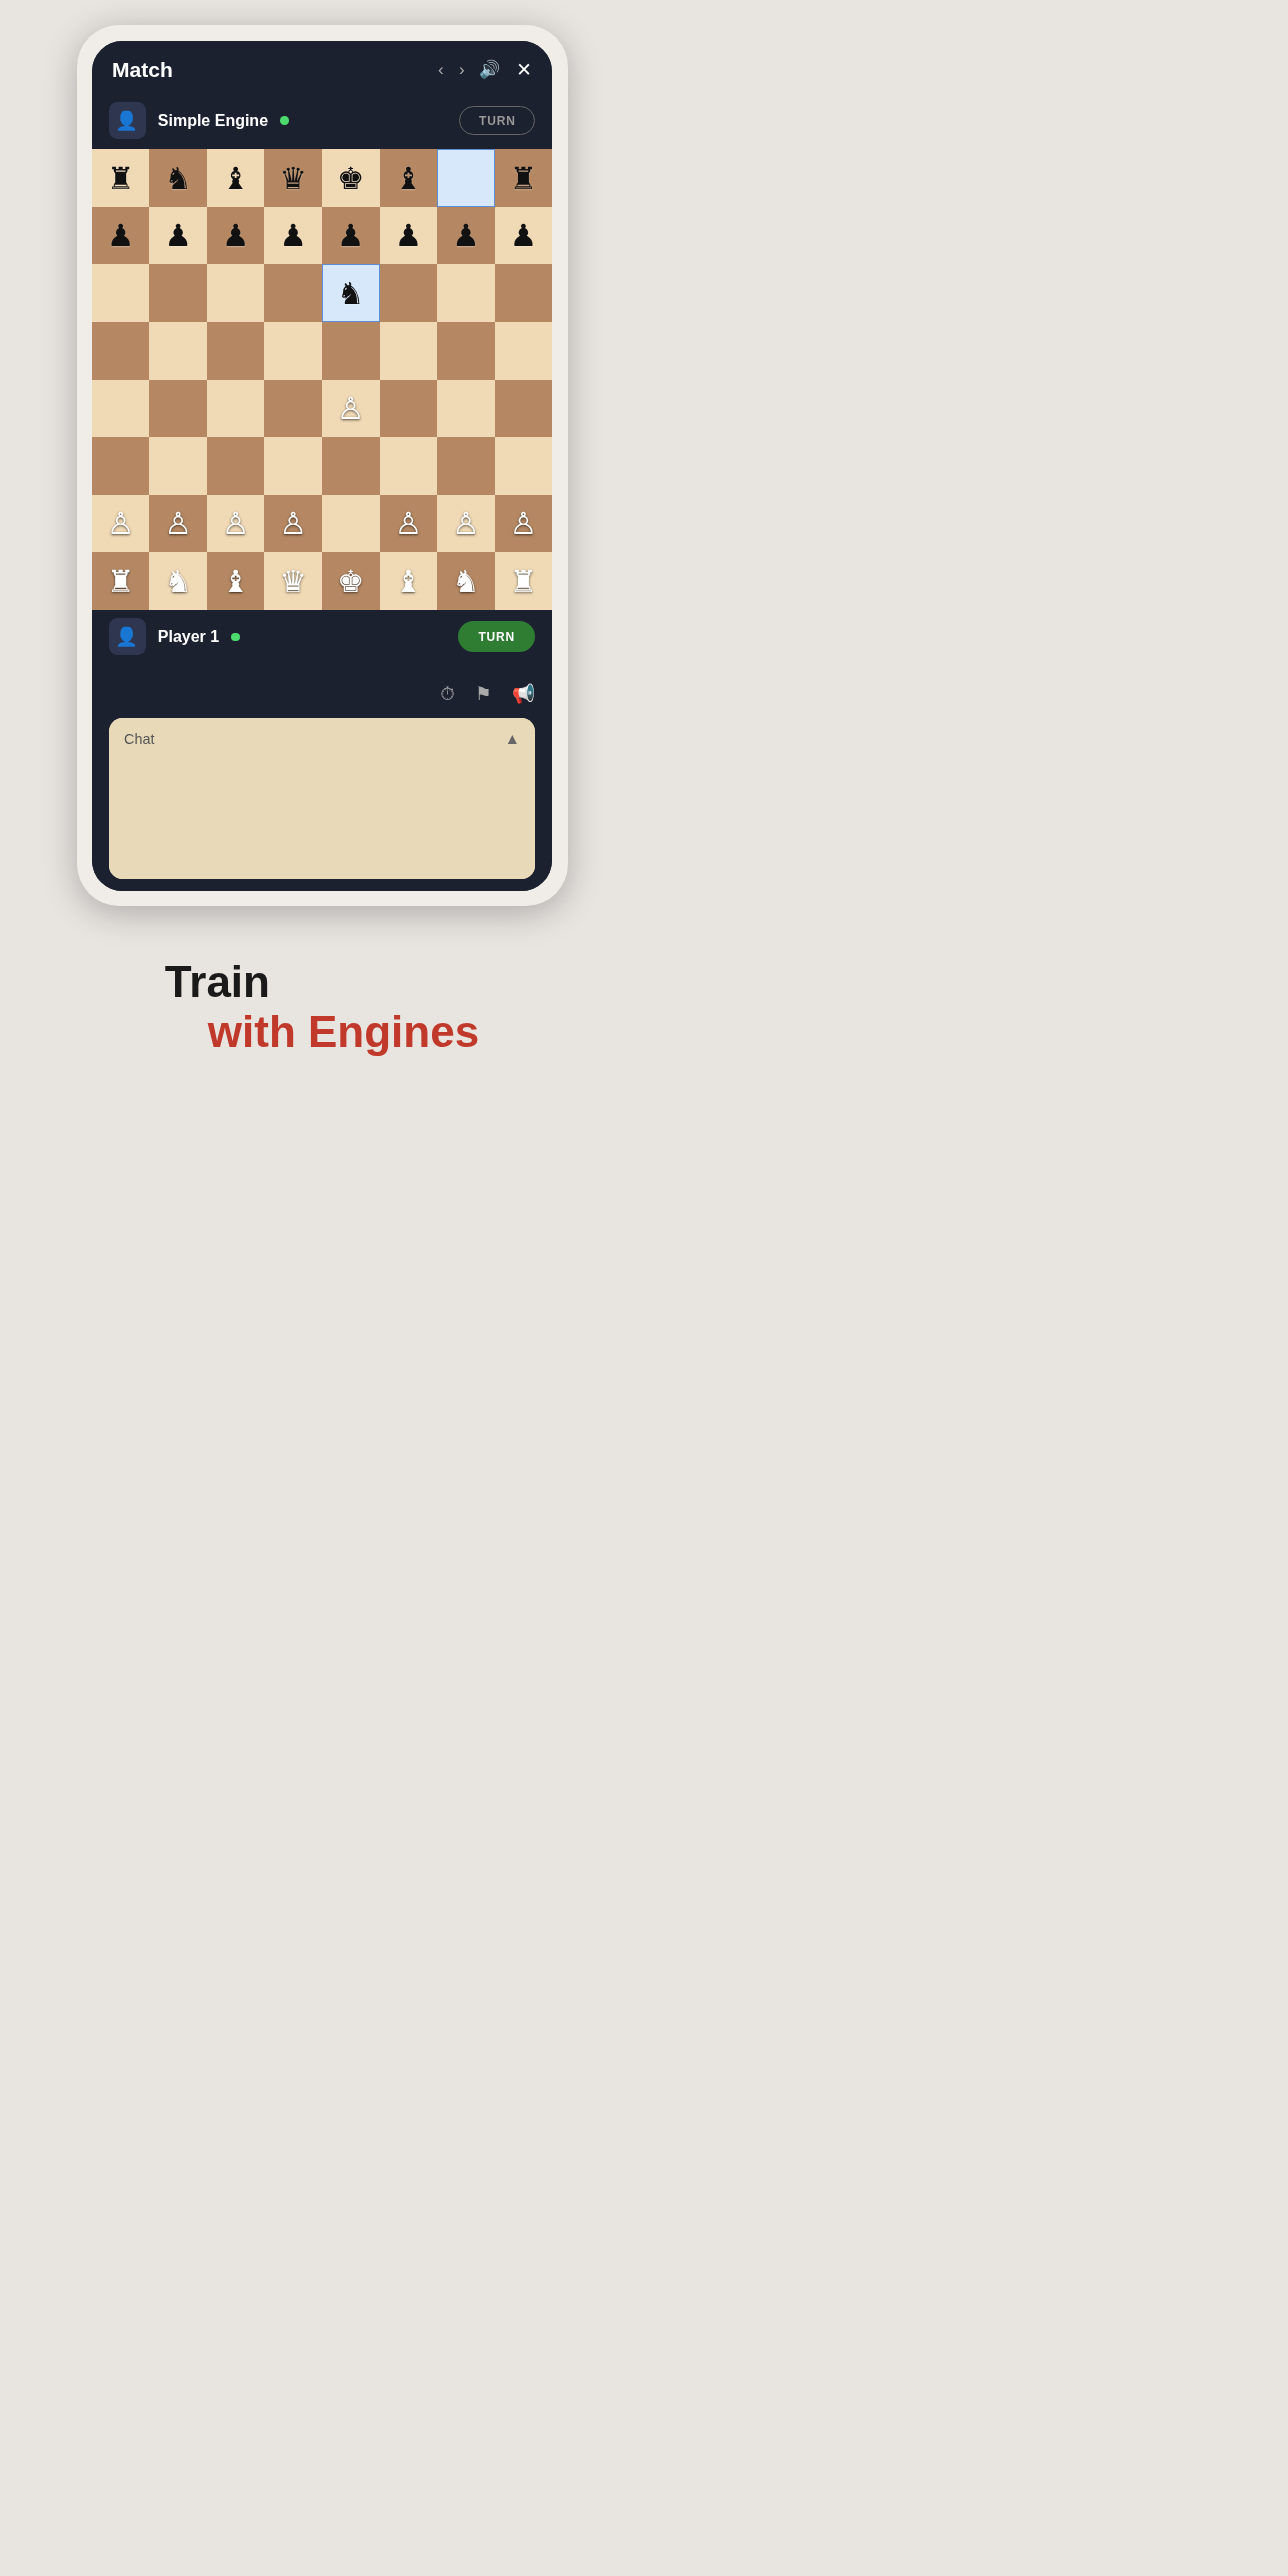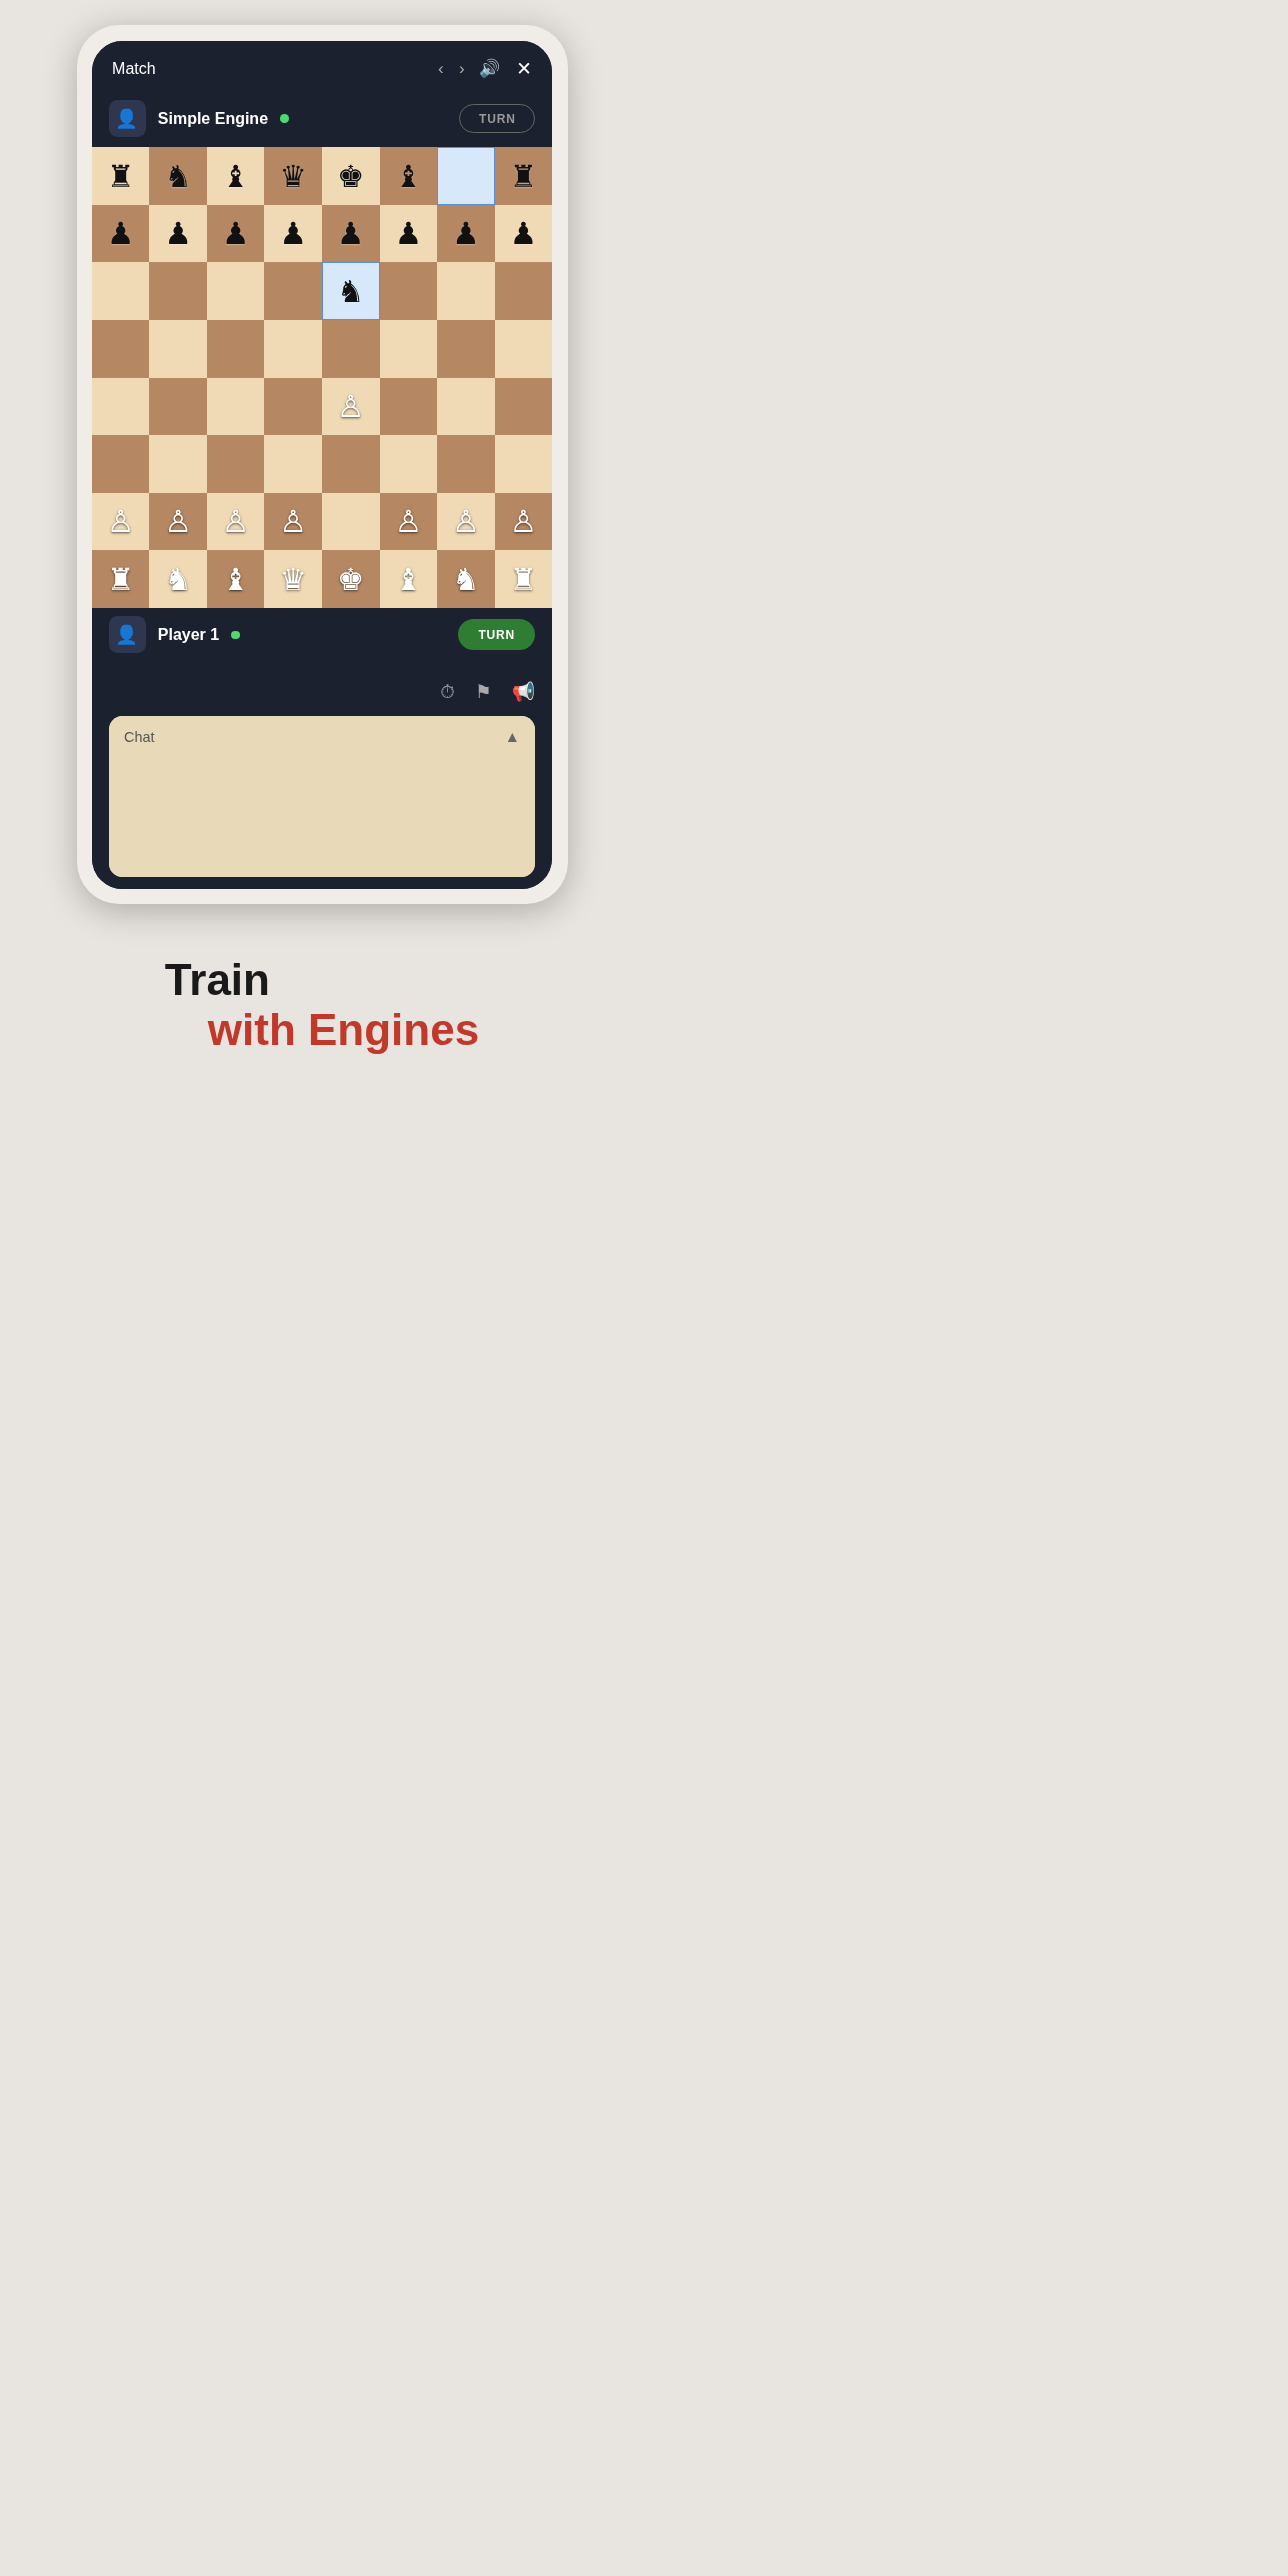--- a/index.html
+++ b/index.html
@@ -33,22 +33,22 @@
     .match-header {
       background: #1c2130;
       padding: 17px 20.3px 12px;
       display: flex;
       align-items: center;
       justify-content: space-between;
     }
 
     .match-title {
       color: #fff;
-      font-size: 16px;
-      font-weight: 400;
+      font-size: 21px;
+      font-weight: 700;
     }
 
     .header-icons {
       display: flex;
       align-items: center;
       gap: 15.3px;
     }
 
     .header-icon {
       color: #aaa;

